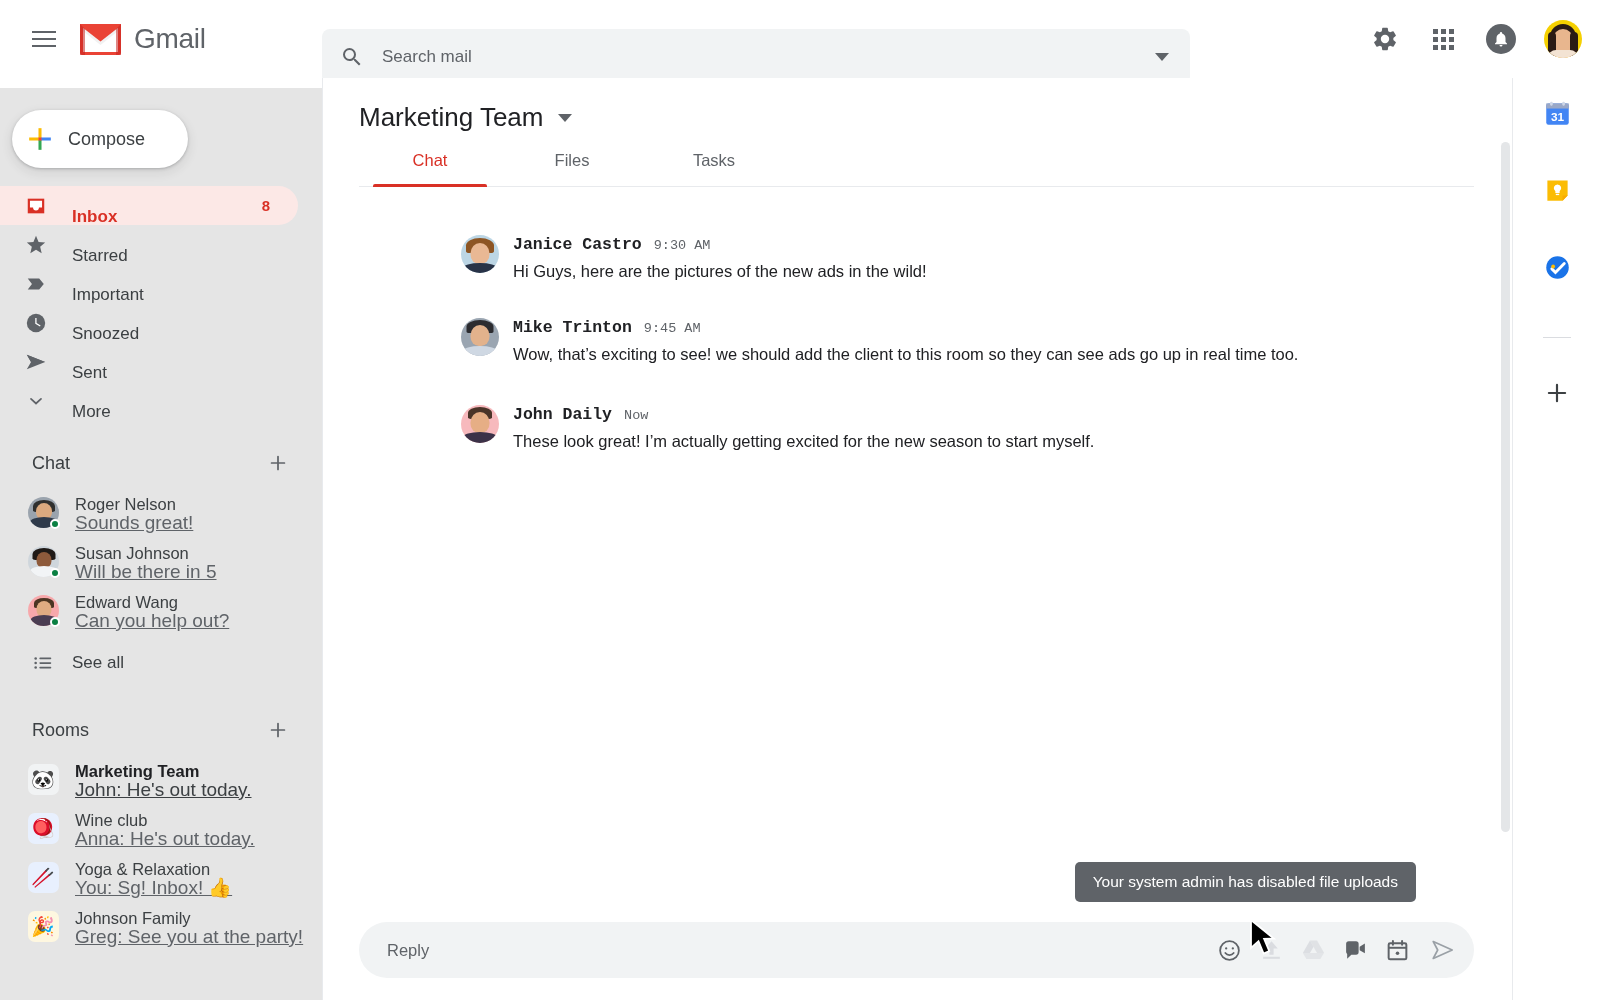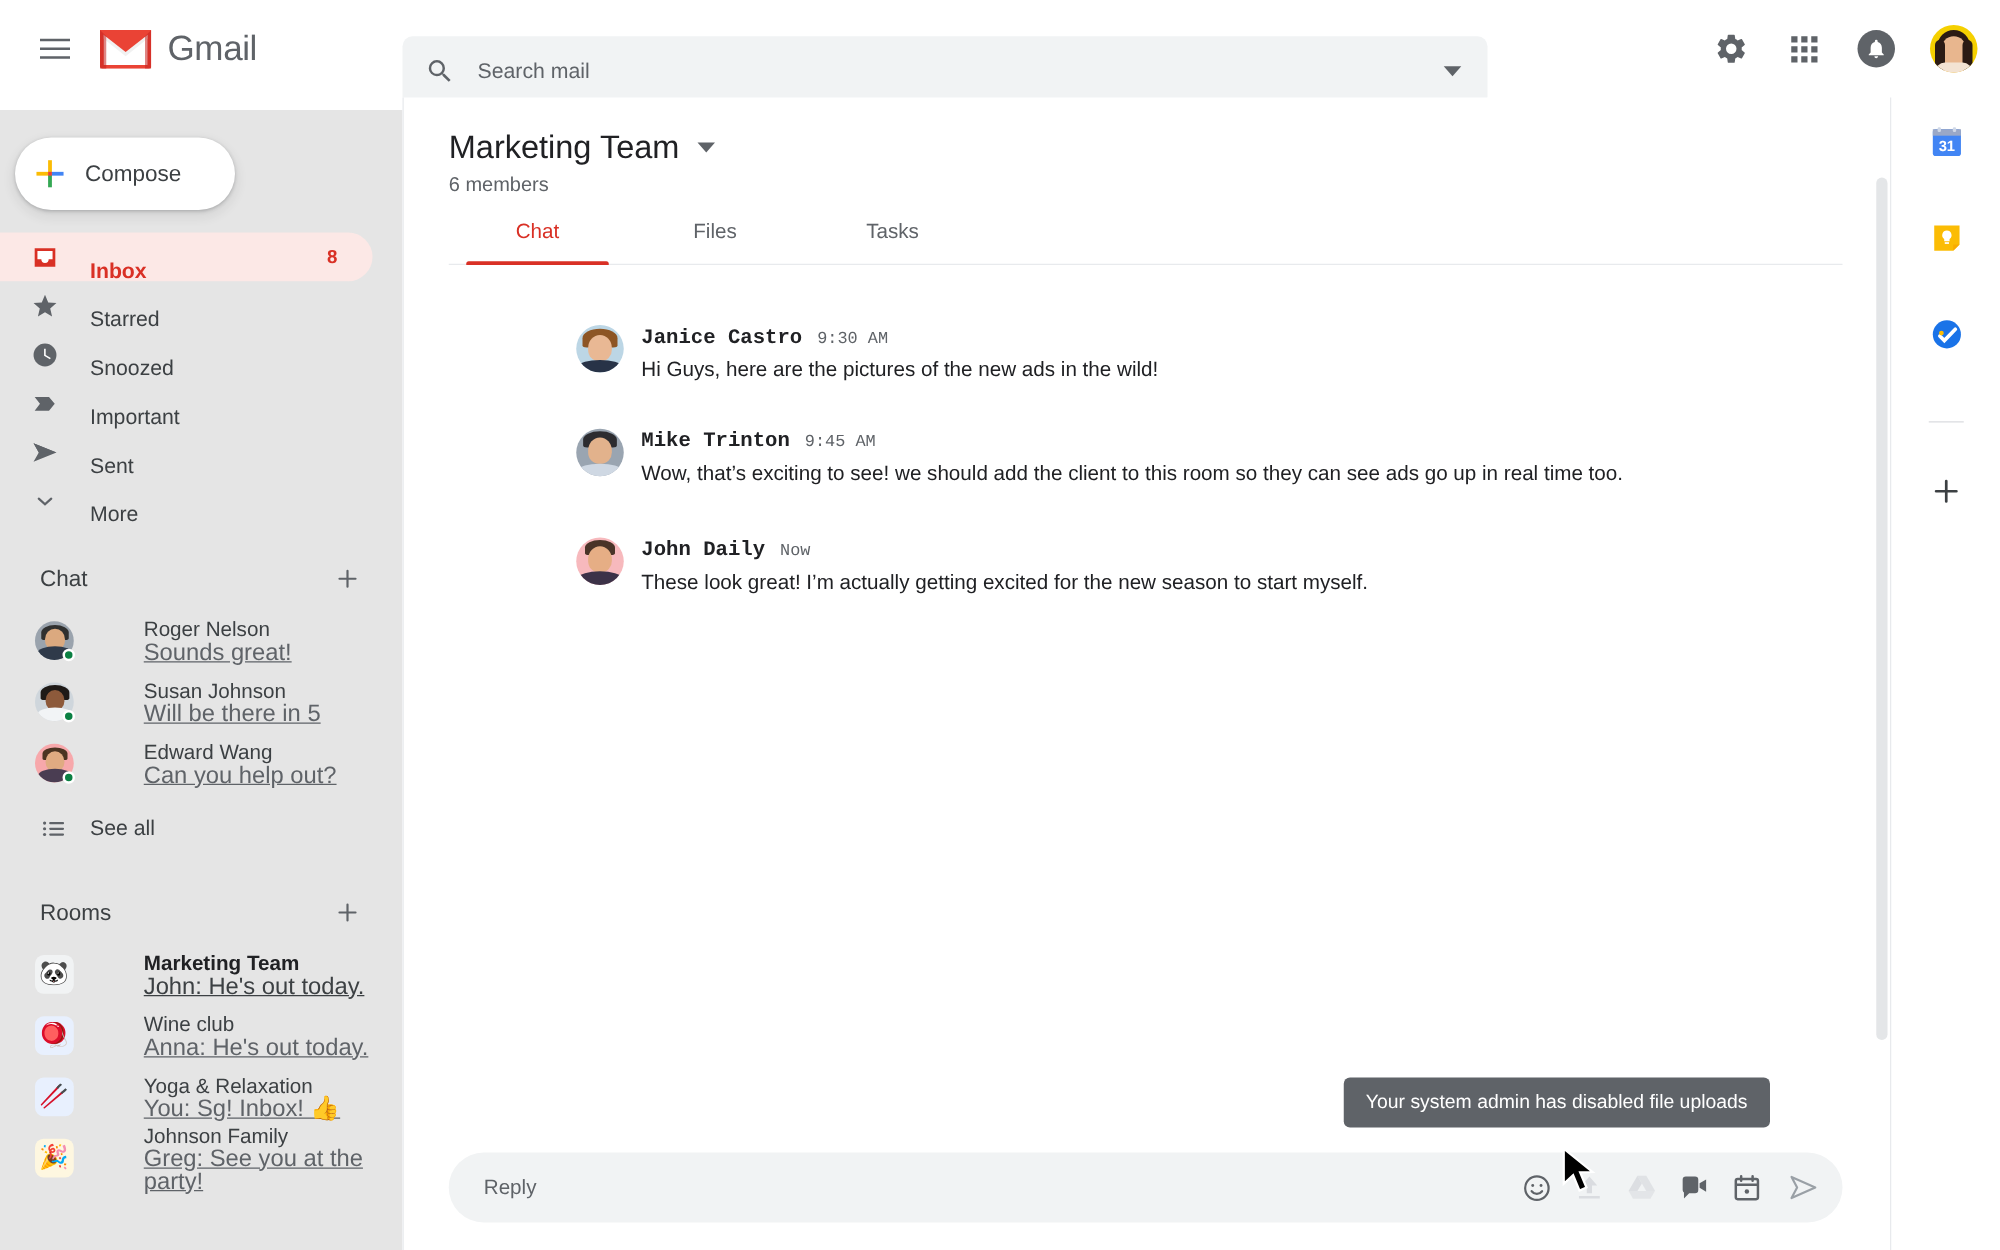--- a/index.html
+++ b/index.html
@@ -119,21 +119,21 @@
     width: 31px; height: 31px; border-radius: 50%; position: relative;
     overflow: visible; flex: 0 0 auto; margin-right: 16px;
   }
   .contact-av .pic {
     position: absolute; inset: 0; border-radius: 50%; overflow: hidden;
   }
   .contact-av .dot {
     position: absolute; right: -1px; bottom: -1px; width: 10px; height: 10px;
     border-radius: 50%; background: #0b8043; border: 2px solid #fff;
   }
-  .contact-txt { display:flex; flex-direction: column; justify-content:center; min-width: 0; margin-left: 40px; }
+  .contact-txt { display:flex; flex-direction: column; justify-content:center; min-width: 0; }
   .contact-name { font-size: 16.5px; color: #3c4043; line-height: 20px; }
   .contact-sub { font-size: 19px; color: #5f6368; line-height: 18px; text-decoration: underline; }
   .contact-row.bold .contact-name { font-weight: bold; color: #202124; }
   .contact-row.bold .contact-sub { color: #3c4043; }
 
   .seeall-row {
     height: 48px; display: flex; align-items: center; padding-left: 32px; cursor: pointer; margin-top: 4px;
   }
   .seeall-row .ic { width: 40px; display:flex; justify-content:flex-start; align-items:center; }
   .seeall-row .lb { font-size: 17px; color: #3c4043; }
@@ -326,35 +326,35 @@
       <span class="ic">
         <svg width="22" height="22" viewBox="0 0 24 24" fill="#5f6368">
           <path d="M12 17.27L18.18 21l-1.64-7.03L22 9.24l-7.19-.61L12 2 9.19 8.63 2 9.24l5.46 4.73L5.82 21z"></path>
         </svg>
       </span>
       <span class="lb">Starred</span>
     </div>
 
     <div class="nav-item" style="width:298px;">
       <span class="ic">
+        <svg width="24" height="22" viewBox="0 0 24 24" fill="#5f6368">
+          <path d="M3 6h12.5l5 6-5 6H3l4.6-6z"></path>
+        </svg>
+      </span>
+      <span class="lb">Important</span>
+    </div>
+
+    <div class="nav-item" style="width:298px;">
+      <span class="ic">
         <svg width="22" height="22" viewBox="0 0 24 24">
           <circle cx="12" cy="12" r="10" fill="#5f6368"></circle>
           <path d="M12.6 6.5h-1.4v6.2l5.1 3.1.75-1.2-4.45-2.7z" fill="#ffffff"></path>
         </svg>
       </span>
       <span class="lb">Snoozed</span>
-    </div>
-
-    <div class="nav-item" style="width:298px;">
-      <span class="ic">
-        <svg width="24" height="22" viewBox="0 0 24 24" fill="#5f6368">
-          <path d="M3 6h12.5l5 6-5 6H3l4.6-6z"></path>
-        </svg>
-      </span>
-      <span class="lb">Important</span>
     </div>
 
     <div class="nav-item" style="width:298px;">
       <span class="ic">
         <svg width="24" height="22" viewBox="0 0 24 24" fill="#5f6368">
           <path d="M2 4l20 8-20 8 4.6-8z"></path>
           <path d="M2 4l20 8H6.6z" fill="#5f6368"></path>
         </svg>
       </span>
       <span class="lb">Sent</span>
@@ -488,21 +488,20 @@
 
 <div id="main">
 
   <div id="room-header">
     <div id="room-title-row">
       <span id="room-title">Marketing Team</span>
       <span style="cursor:pointer;display:flex;">
         <span class="caret-down"></span>
       </span>
     </div>
-    <div id="room-members">6 members</div>
   </div>
 
   <div id="tabs">
     <span class="tab active">Chat</span>
     <span class="tab">Files</span>
     <span class="tab">Tasks</span>
   </div>
 
   <div id="messages">
 

